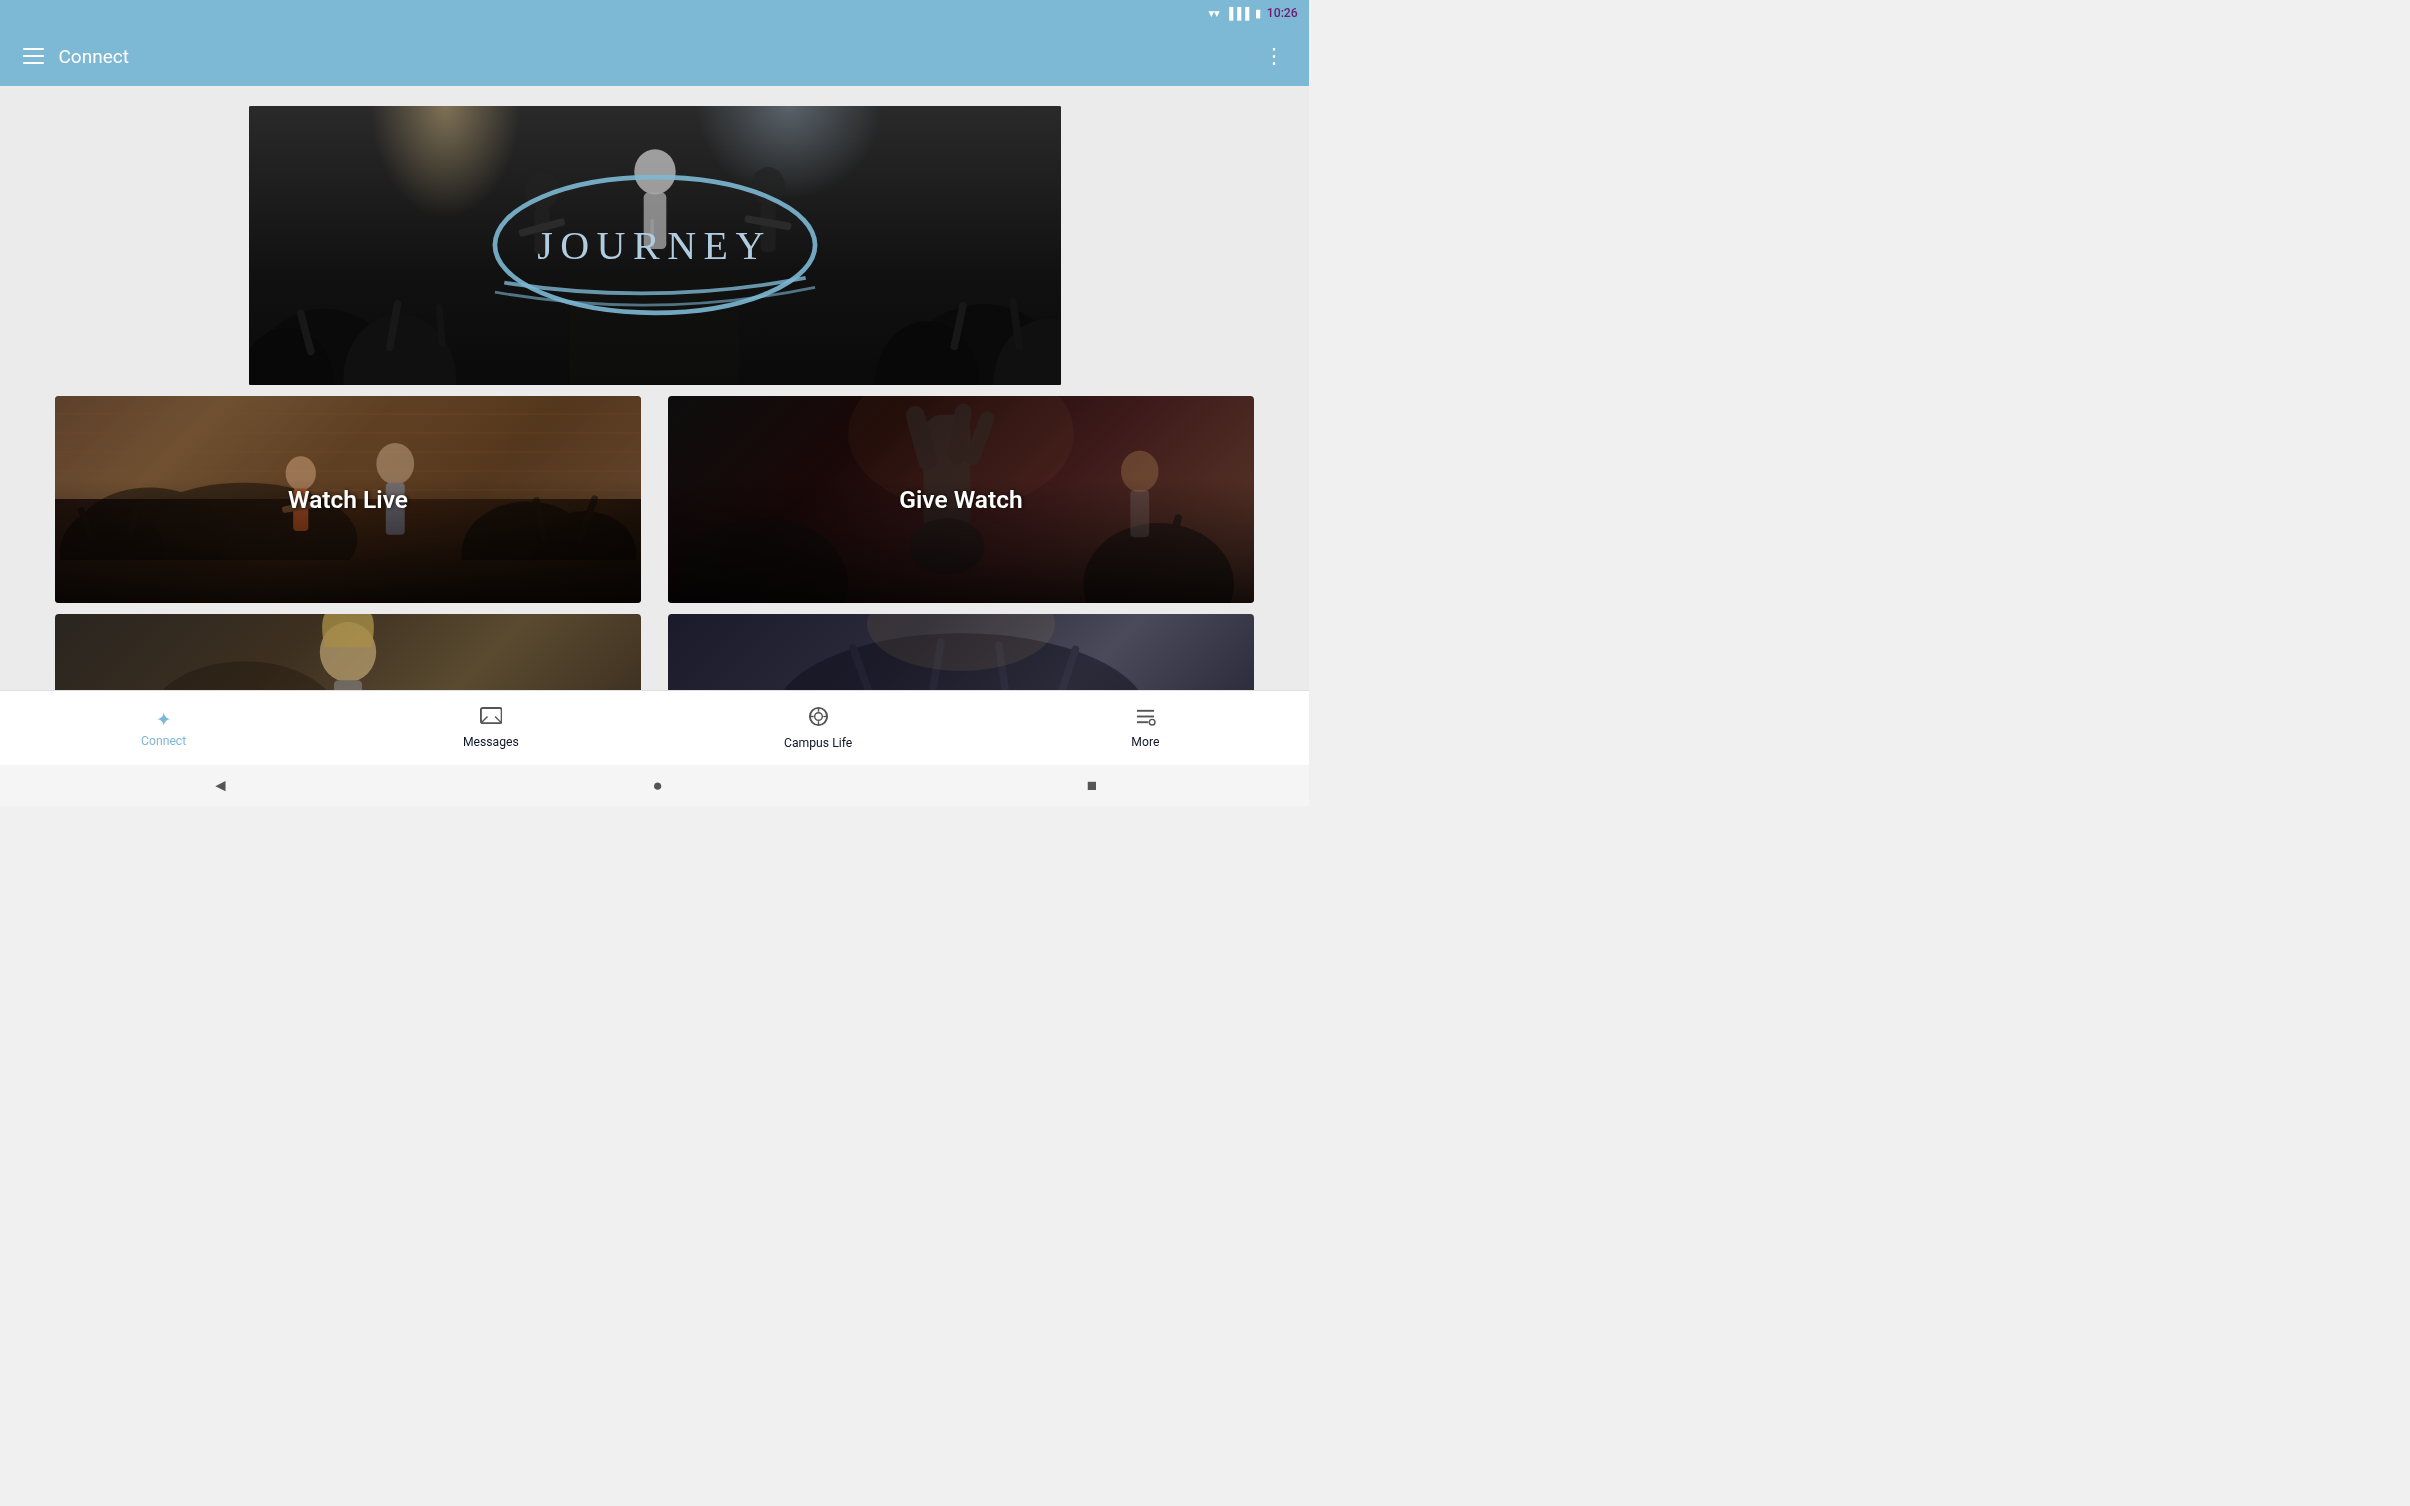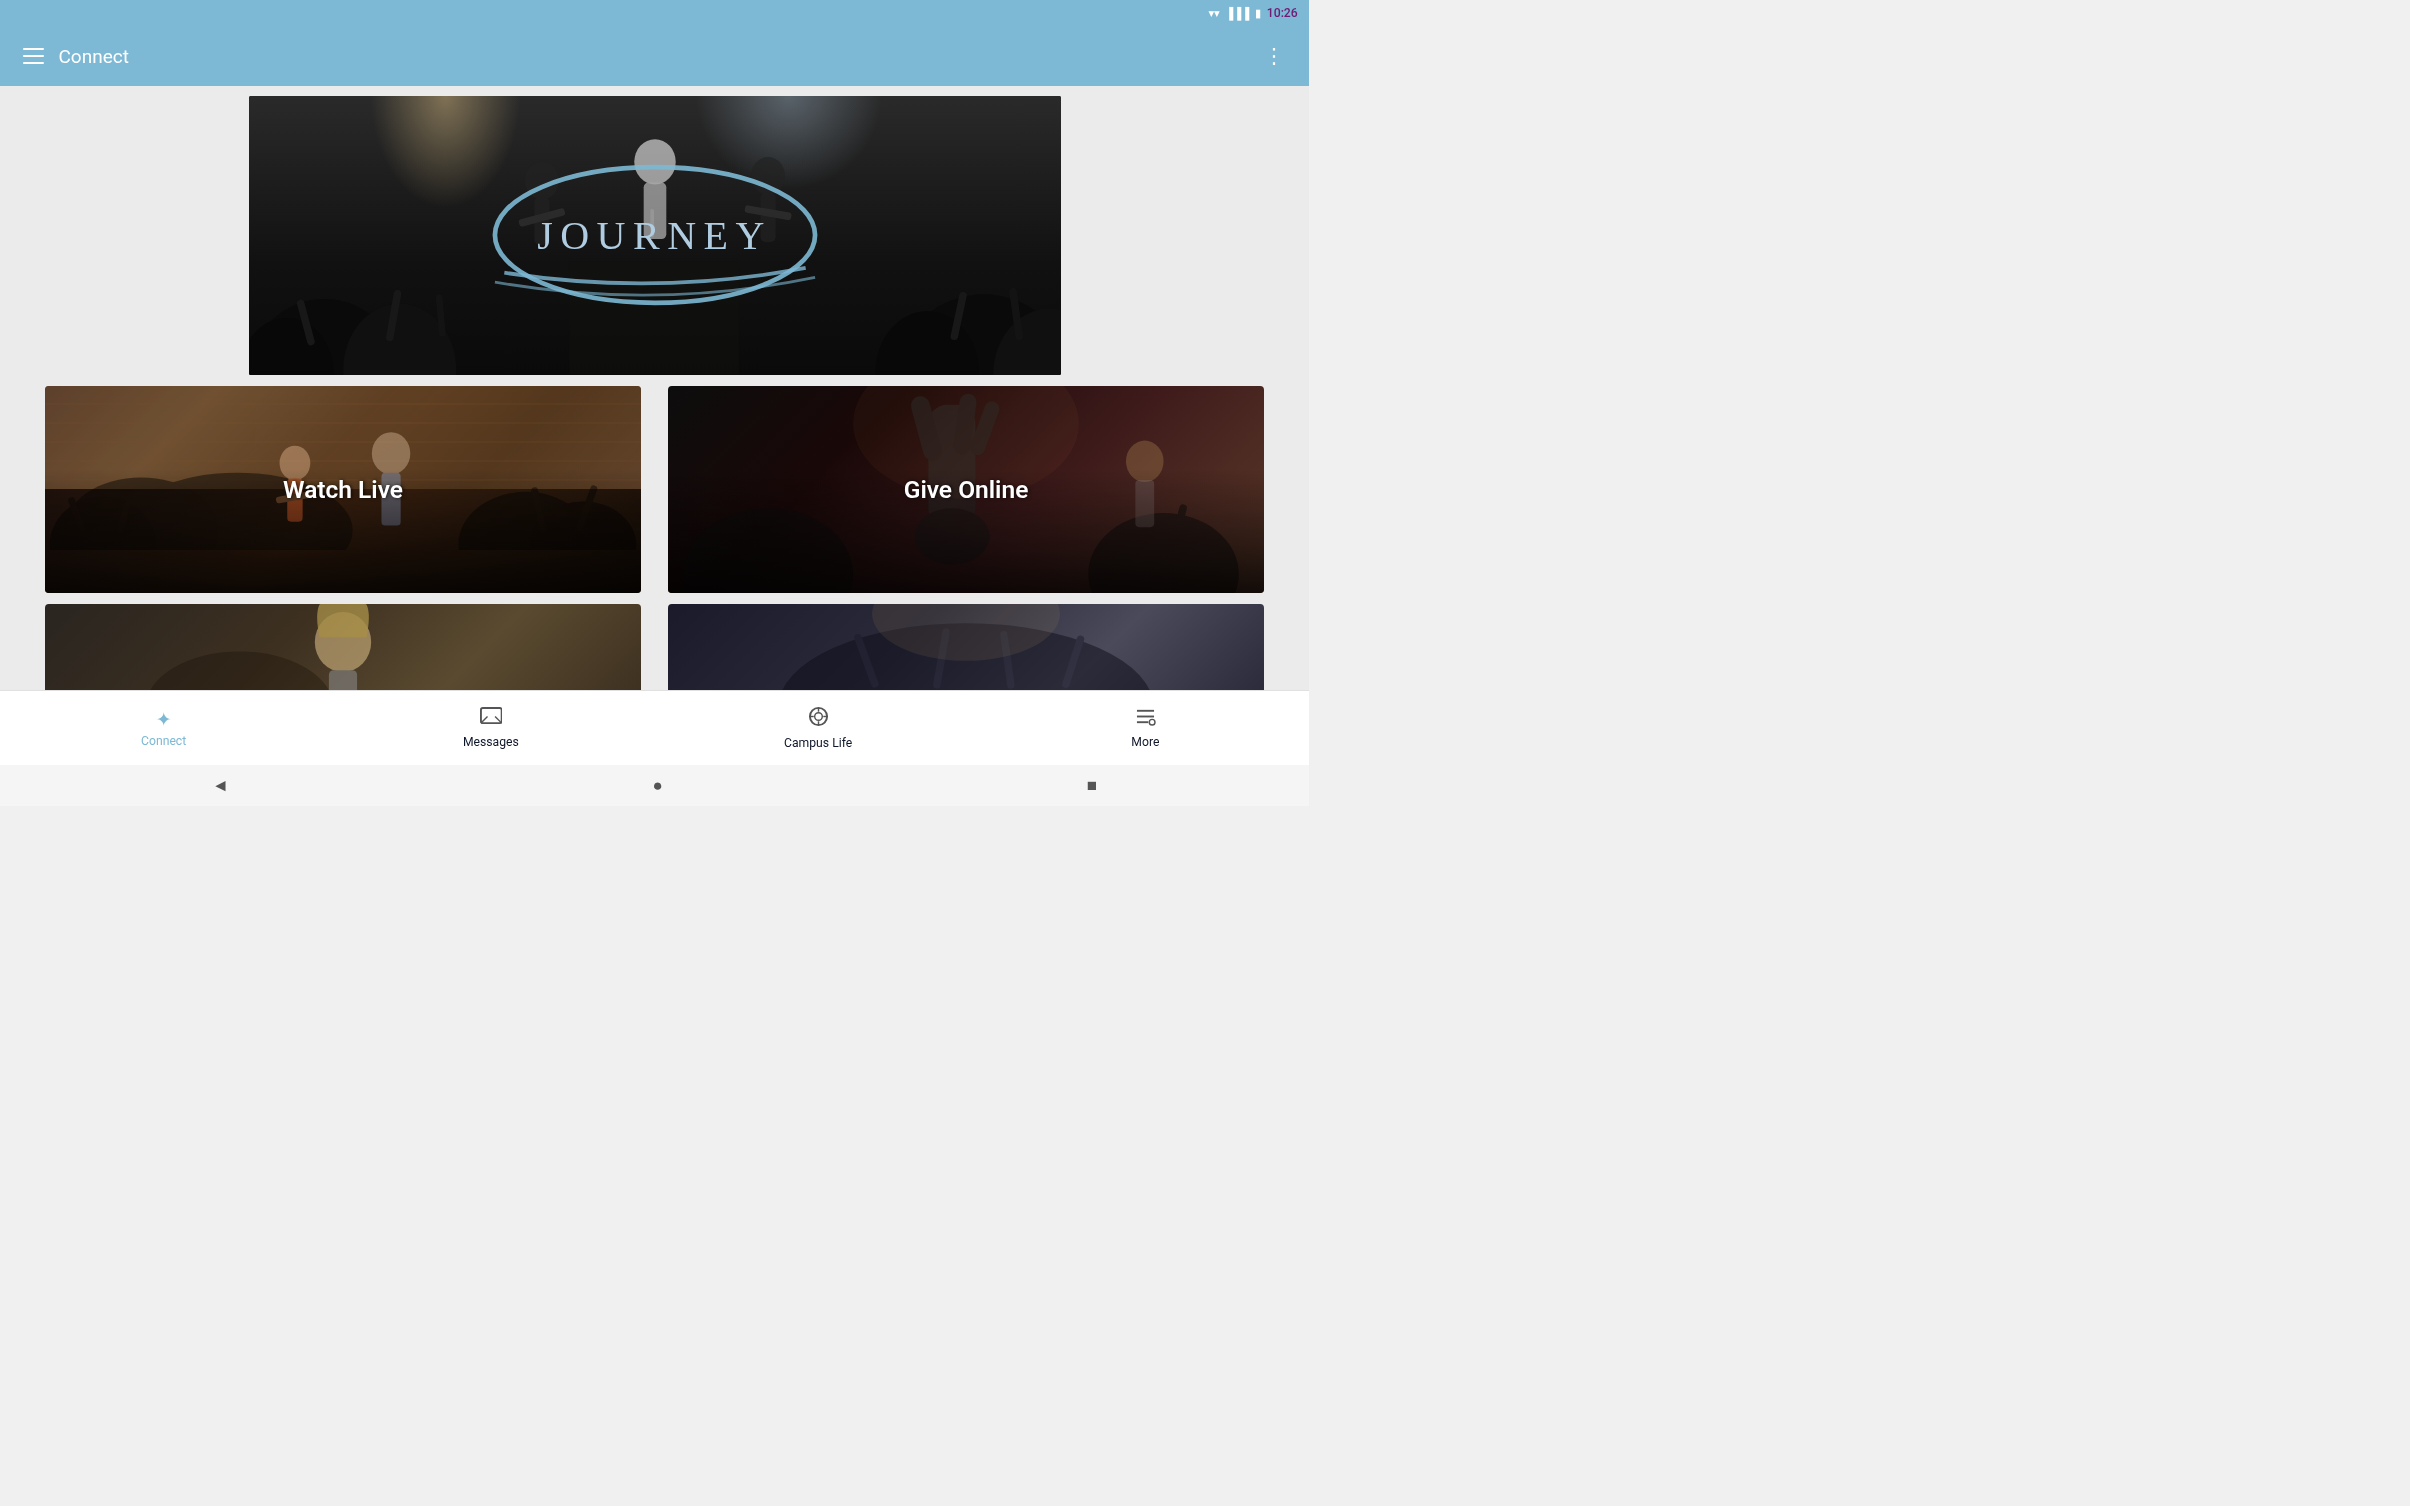--- a/index.html
+++ b/index.html
@@ -70,21 +70,21 @@
       padding: 7.5px;
       letter-spacing: 1.9px;
     }
 
     
     #main-content {
       background: #ebebeb;
       width: 100%;
       height: calc(100% - 26px - 60px - 75px - 41px);
       overflow-y: auto;
-      padding: 2px;
+      padding: 12px;
     }
 
     
     #hero-section {
       width: 100%;
       display: flex;
       justify-content: center;
       background: #ebebeb;
       padding: 7.5px 0 11.3px 0;
     }
@@ -400,21 +400,21 @@
           <rect x="80" y="130" width="8" height="55" rx="4" fill="#0d0d0d" transform="rotate(-10,84,157)"></rect>
           <rect x="530" y="125" width="8" height="60" rx="4" fill="#0d0d0d" transform="rotate(15,534,155)"></rect>
 
           <ellipse cx="500" cy="80" rx="20" ry="22" fill="#c8a060" opacity="0.5"></ellipse>
           <rect x="490" y="100" width="20" height="50" rx="4" fill="#aaa" opacity="0.4"></rect>
 
           <radial-gradient id="warmLight" cx="50%" cy="30%" r="40%"></radial-gradient>
           <ellipse cx="310" cy="40" rx="120" ry="80" fill="rgba(255,180,80,0.08)"></ellipse>
         </svg>
         <div class="crowd-silhouette"></div>
-        <span class="card-label">Give Online</span>
+        <span class="card-label">Give Watch</span>
       </div>
     </div>
 
     <div class="cards-row">
       <div class="card card-partial">
         <div class="card-bg" style="background: linear-gradient(135deg, #2a2520 0%, #3d3020 40%, #5a4a30 70%, #3d3020 100%);"></div>
 
         <svg style="position:absolute;top:-9.4px;left:0;width:100%;height:200%;opacity:0.6" viewBox="0 0 620 200">
           <ellipse cx="310" cy="50" rx="30" ry="32" fill="#d4b882"></ellipse>
           <path d="M 285 45 Q 280 20 285 10 Q 310 0 335 10 Q 340 20 335 45" fill="#e8c860" opacity="0.8"></path>

